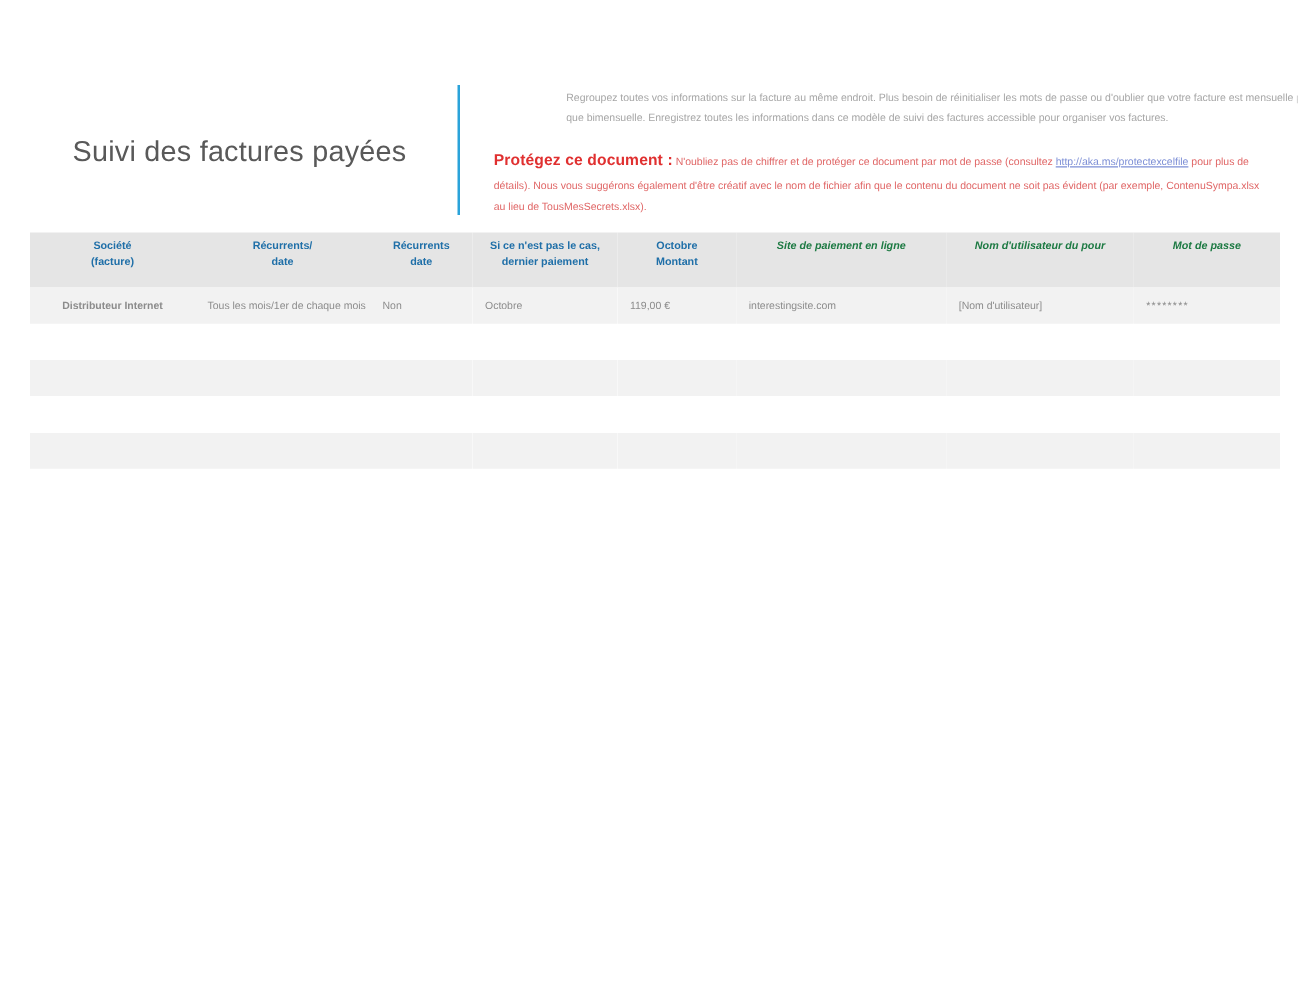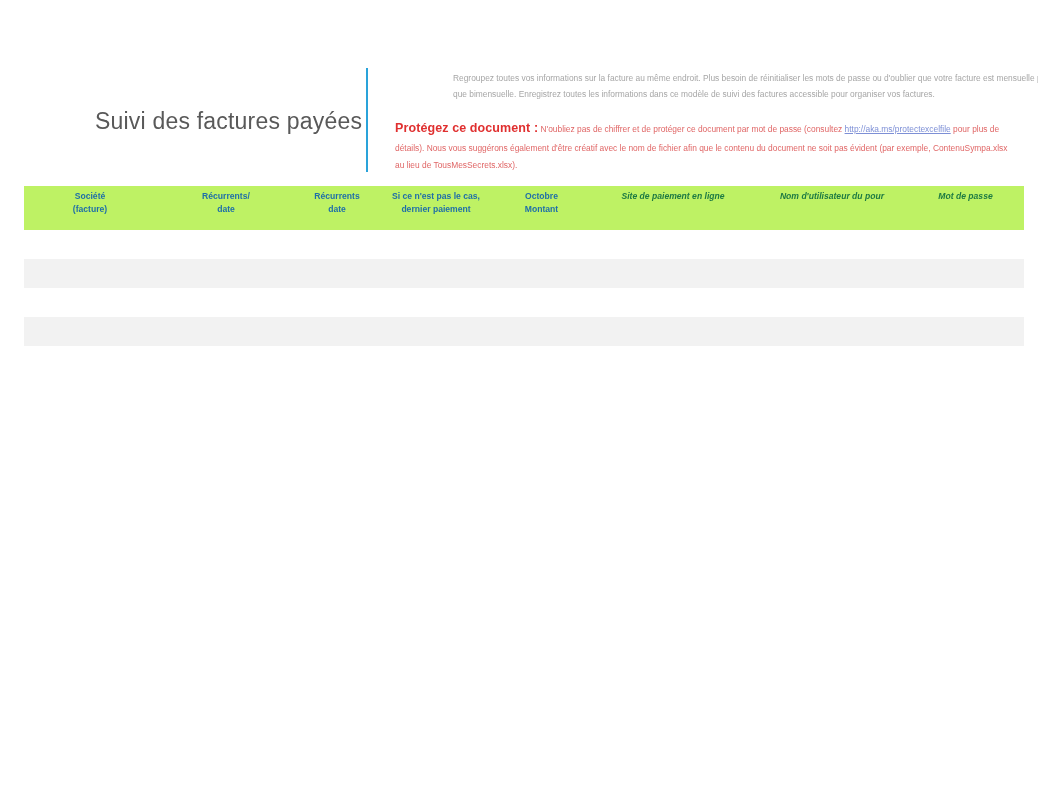--- a/index.html
+++ b/index.html
@@ -23,21 +23,20 @@
     top: 60px;
     width: 1038px;
     height: 120px;
   }
 
   .title-block {
     position: absolute;
     left: 58px;
     top: 48px;
     width: 300px;
-    margin-left: 37px;
   }
   .doc-title {
     font-size: 23px;
     font-weight: 400;
     color: #595959;
     letter-spacing: .2px;
     line-height: 1.2;
     white-space: nowrap;
   }
 
@@ -100,21 +99,21 @@
     width: 1000px;
   }
 
   table.bills th {
     font-size: 8.6px;
     font-weight: bold;
     line-height: 1.5;
     padding: 4px 6px 14px 6px;
     vertical-align: top;
     text-align: center;
-    background: #bef264;
+    background: #e5e5e5;
     border: none;
   }
   th.cyan-head { color: #1f6fa8; }
   th.green-head { color: #1d7a43; font-style: italic; }
 
   table.bills td {
     height: 29px;
     font-size: 8.4px;
     color: #8c8c8c;
     padding: 0 10px;
@@ -207,20 +206,30 @@
         <th class="green-head">
           <div>Nom d'utilisateur du pour</div>
         </th>
         <th class="green-head">
           <div>Mot de passe</div>
         </th>
       </tr>
     </thead>
     <tbody>
 
+      <tr class="band-gray">
+        <td class="first-cell edge-cyan-left">Distributeur Internet</td>
+        <td class="sep-cyan">Tous les mois/1er de chaque mois</td>
+        <td class="sep-cyan">Non</td>
+        <td class="sep-cyan">Octobre</td>
+        <td class="sep-cyan">119,00 €</td>
+        <td class="sep-cyan">interestingsite.com</td>
+        <td class="sep-green">[Nom d'utilisateur]</td>
+        <td class="sep-green pwd edge-green-right">********</td>
+      </tr>
 
       <tr class="band-light">
         <td class="first-cell edge-cyan-left"></td>
         <td class="sep-cyan"></td>
         <td class="sep-cyan"></td>
         <td class="sep-cyan"></td>
         <td class="sep-cyan"></td>
         <td class="sep-cyan"></td>
         <td class="sep-green"></td>
         <td class="sep-green pwd edge-green-right"></td>

